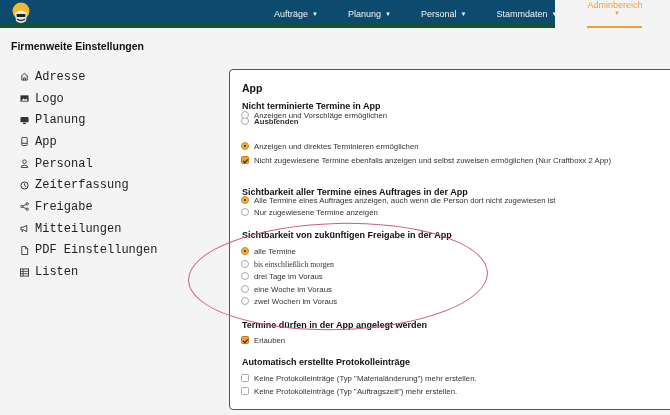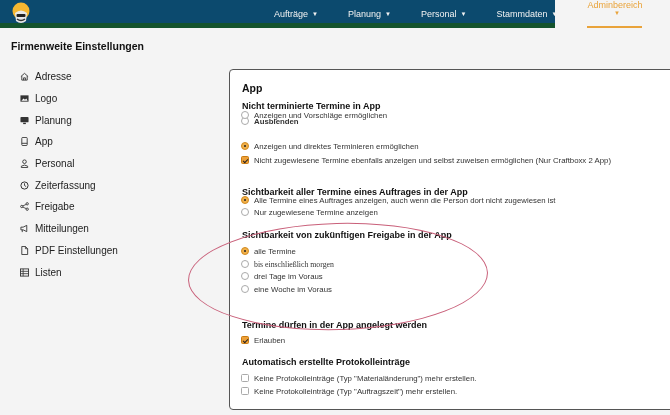--- a/index.html
+++ b/index.html
@@ -10,21 +10,21 @@
   .logo { position: absolute; left: 11px; top: 2px; width: 20px; height: 24px; }
   .nav { position: absolute; left: 274px; top: 0; height: 28px; display: flex; }
   .nav-item { display: flex; align-items: center; height: 28px; font-size: 9px; color: #f2f2f2; margin-right: 30px; position: relative; cursor: pointer; white-space: nowrap; }
   .nav-item .caret { font-size: 6px; margin-left: 4px; }
   .nav-item.active { color: #e9a33a; flex-direction: column; }
   .nav-item.active::after { content: ""; position: absolute; left: 0; right: 0; bottom: 0; height: 2px; background: #e9a33a; }
 
   .page-title { position: absolute; left: 11px; top: 40px; font-size: 10.5px; font-weight: bold; color: #111; }
 
   .sidebar { position: absolute; left: 19px; top: 66px; }
-  .side-item { display: flex; align-items: center; height: 21.7px; font-size: 10px; color: #222; cursor: pointer; }
+  .side-item { display: flex; align-items: center; height: 21.7px; font-size: 12px; color: #222; cursor: pointer; font-family: Liberation Mono, monospace; }
   .side-item .ico { width: 10px; height: 10px; margin-right: 6px; display: inline-flex; align-items: center; justify-content: center; }
   .side-item .ico svg { width: 9px; height: 9px; }
 
   .card { position: absolute; left: 229px; top: 69px; width: 460px; height: 341px; background: #fff; border: 1.5px solid #555; border-radius: 4px; }
   .card-title { position: absolute; left: 12px; top: 12px; font-size: 10.5px; font-weight: bold; }
   .section-title { position: absolute; left: 12px; font-size: 9px; font-weight: bold; }
   .opt { position: absolute; left: 11px; display: flex; align-items: center; font-size: 7.8px; color: #333; height: 12px; white-space: nowrap; cursor: pointer; }
   .radio { width: 8px; height: 8px; border-radius: 50%; border: 1px solid #aaa; background: #fff; margin-right: 5px; position: relative; flex-shrink: 0; }
   .radio.on { border-color: #d28a1e; background: #f0b04a; }
   .radio.on::after { content: ""; position: absolute; left: 2px; top: 2px; width: 2px; height: 2px; border-radius: 50%; background: #222; }
@@ -207,20 +207,24 @@
       <span>bis einschließlich morgen</span>
     </div>
   <div class="opt" style="top:200px;">
       <span class="radio"></span>
       <span>drei Tage im Voraus</span>
     </div>
   <div class="opt" style="top:213px;">
       <span class="radio"></span>
       <span>eine Woche im Voraus</span>
     </div>
+  <div class="opt" style="top:225px;">
+      <span class="radio"></span>
+      <span>zwei Wochen im Voraus</span>
+    </div>
 
   <div class="section-title" style="top:250px;">Termine dürfen in der App angelegt werden</div>
   <div class="opt" style="top:264px;">
       <span class="check on"></span>
       <span>Erlauben</span>
     </div>
 
   <div class="section-title" style="top:287px;">Automatisch erstellte Protokolleinträge</div>
   <div class="opt" style="top:302px;">
       <span class="check"></span>

